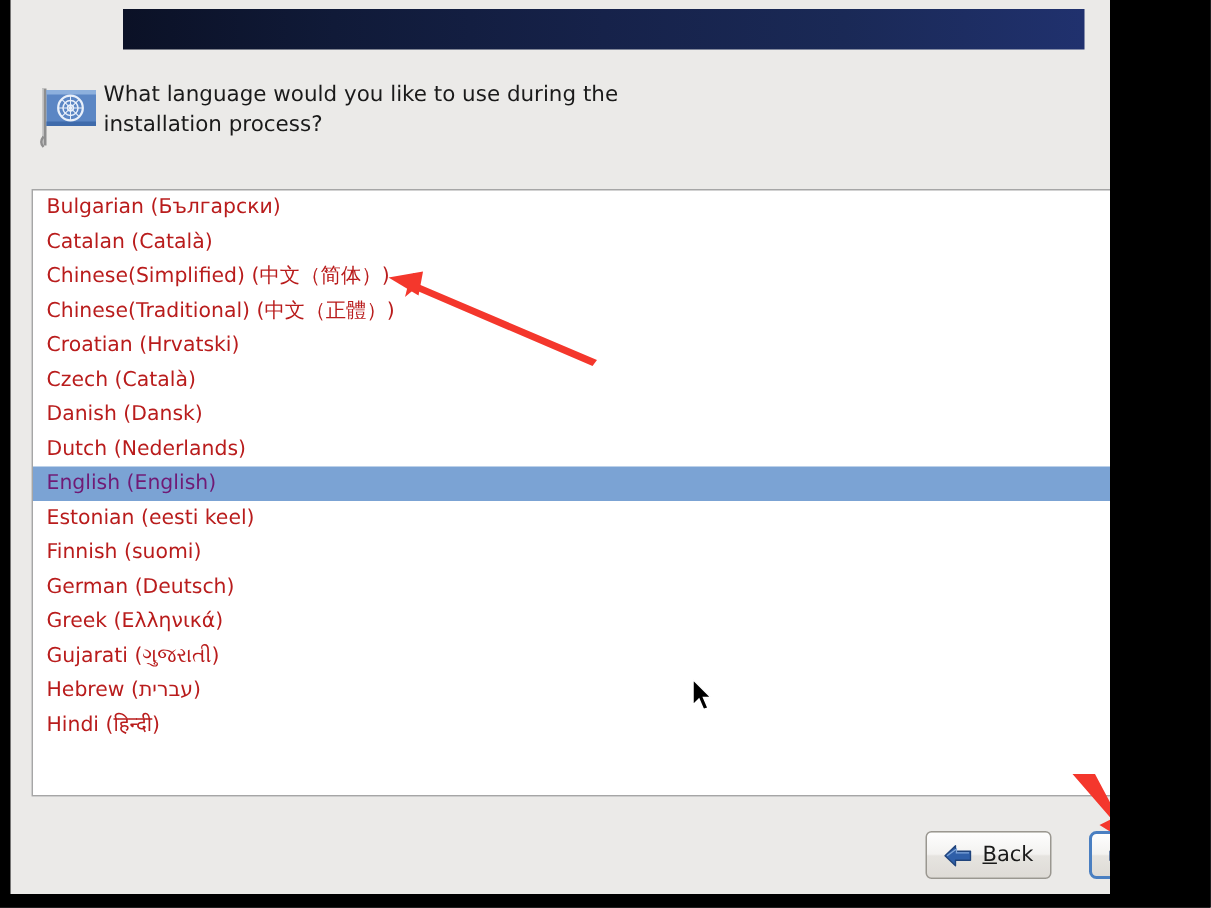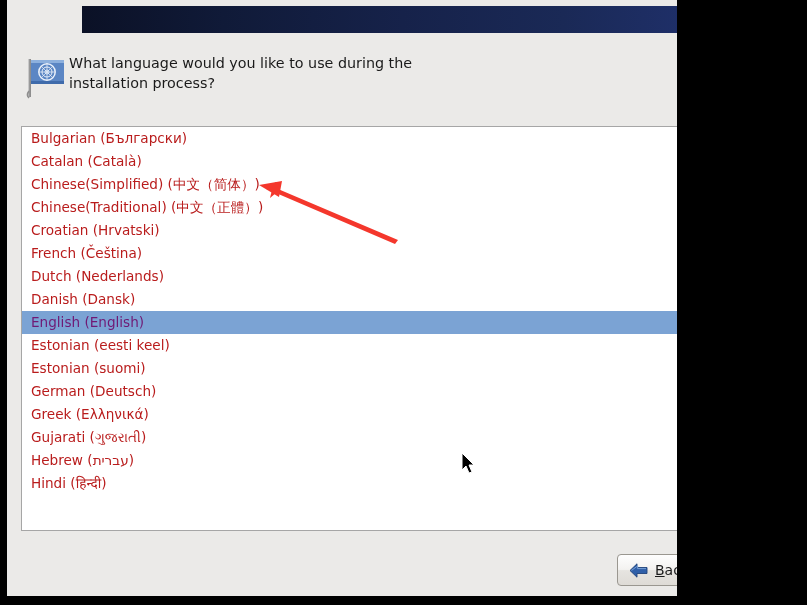--- a/index.html
+++ b/index.html
@@ -18,21 +18,21 @@
   #screen {
     position: absolute;
     left: 0; top: 0;
     width: 807px; height: 605px;
     background: #000000;
   }
   #page {
     position: absolute;
     left: 7px;
     top: 0px;
-    width: 670px;
+    width: 733px;
     height: 596px;
     background: #ebeae8;
     overflow: hidden;
   }
 
   
   #banner {
     position: absolute;
     left: 75px;
     top: 6px;
@@ -238,26 +238,26 @@
 installation process?</div>
     </div>
 
     <div id="listbox">
       <div id="list-items">
           <div class="list-row">Bulgarian (Български)</div>
           <div class="list-row">Catalan (Català)</div>
           <div class="list-row">Chinese(Simplified) (中文（简体）)</div>
           <div class="list-row">Chinese(Traditional) (中文（正體）)</div>
           <div class="list-row">Croatian (Hrvatski)</div>
-          <div class="list-row">French (Čeština)</div>
+          <div class="list-row">Czech (Català)</div>
+          <div class="list-row">Danish (Dansk)</div>
           <div class="list-row">Dutch (Nederlands)</div>
-          <div class="list-row">Danish (Dansk)</div>
           <div class="list-row selected">English (English)</div>
           <div class="list-row">Estonian (eesti keel)</div>
-          <div class="list-row">Estonian (suomi)</div>
+          <div class="list-row">Finnish (suomi)</div>
           <div class="list-row">German (Deutsch)</div>
           <div class="list-row">Greek (Ελληνικά)</div>
           <div class="list-row">Gujarati (ગુજરાતી)</div>
           <div class="list-row">Hebrew (עברית)</div>
           <div class="list-row">Hindi (हिन्दी)</div>
         </div>
 
       <div id="scrollbar">
         <div class="sb-btn" id="sb-up">
           <svg width="9" height="6" viewBox="0 0 9 6">

